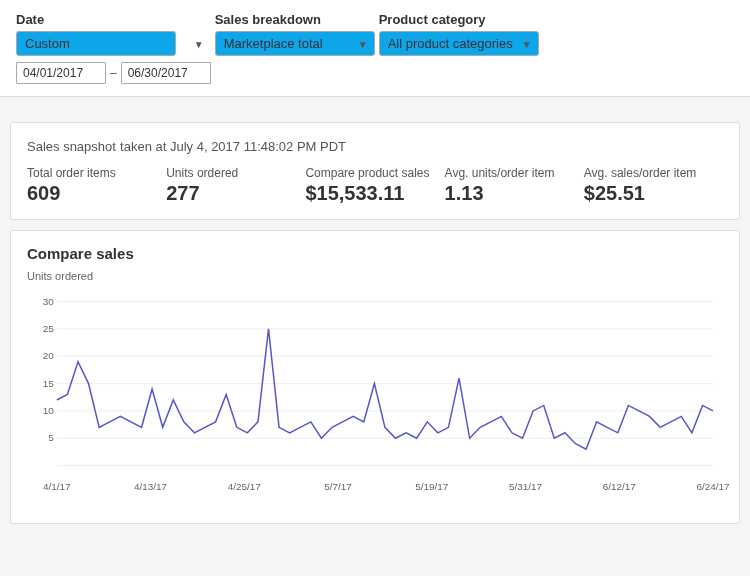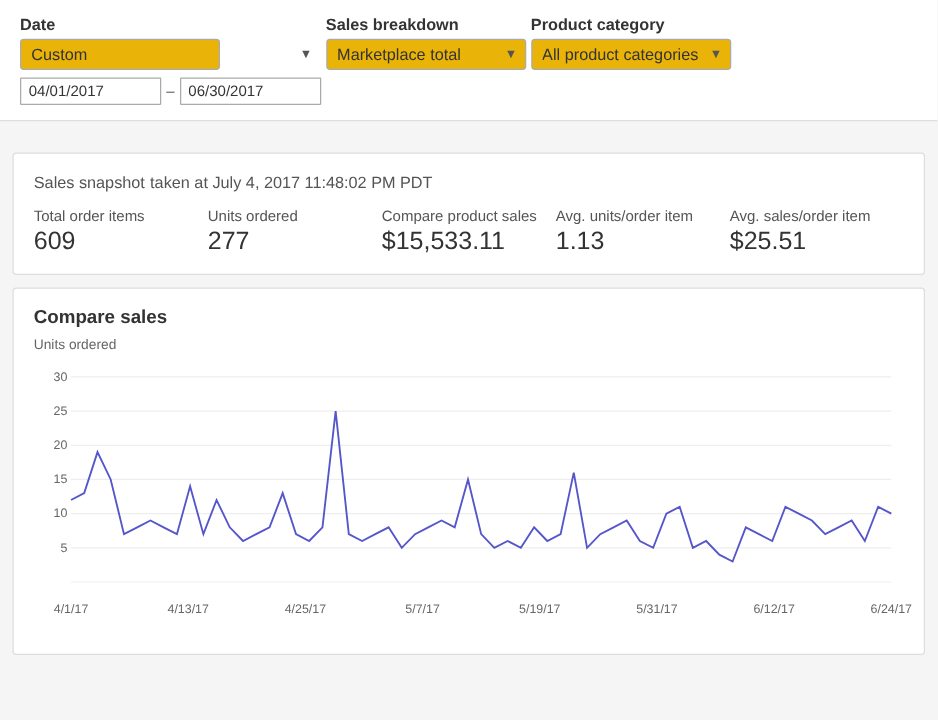--- a/index.html
+++ b/index.html
@@ -26,21 +26,21 @@
       font-weight: bold;
       font-size: 13px;
     }
     .select-wrapper {
       position: relative;
       display: inline-block;
     }
     .select-wrapper select {
       appearance: none;
       -webkit-appearance: none;
-      background: #eab308;
+      background: #0ea5e9;
       border: 1px solid #aaa;
       border-radius: 3px;
       padding: 4px 24px 4px 8px;
       font-size: 13px;
       color: #333;
       cursor: pointer;
       min-width: 160px;
     }
     .select-wrapper::after {
       content: '▼';
@@ -56,21 +56,21 @@
       display: flex;
       align-items: center;
       gap: 4px;
       margin-top: 2px;
     }
     .date-input {
       border: 1px solid #aaa;
       border-radius: 1px;
       padding: 3px 6px;
       font-size: 12px;
-      width: 113px;
+      width: 90px;
       color: #333;
     }
     .date-sep { font-size: 12px; color: #555; }
 
     .snapshot-section {
       background: #fff;
       margin: 25px 10px 0 10px;
       border: 1px solid #ddd;
       border-radius: 3px;
       padding: 14px 16px;
@@ -94,21 +94,21 @@
       display: flex;
       flex-direction: column;
       gap: 2px;
     }
     .metric-label {
       font-size: 12px;
       color: #555;
     }
     .metric-value {
       font-size: 20px;
-      font-weight: normal;
+      font-weight: bold;
       color: #333;
     }
 
     .chart-section {
       background: #fff;
       margin: 10px 10px 0 10px;
       border: 1px solid #ddd;
       border-radius: 3px;
       padding: 14px 16px;
     }

